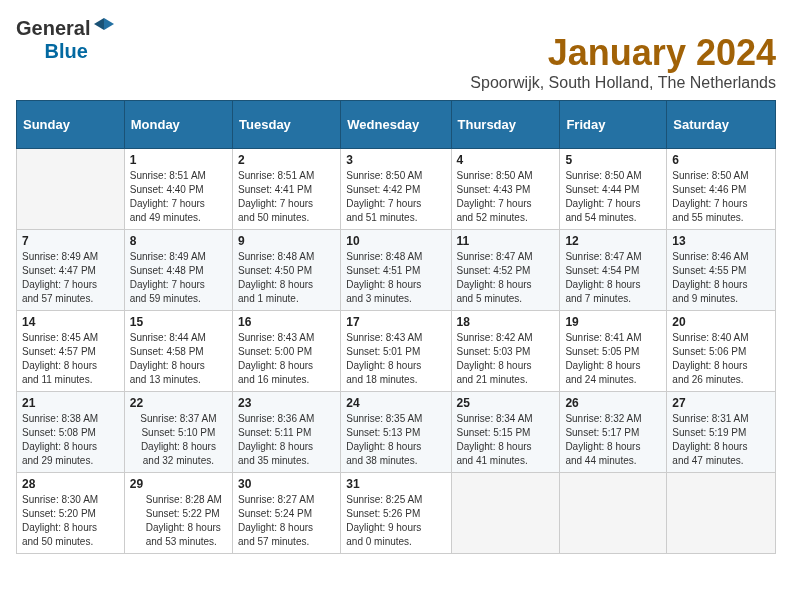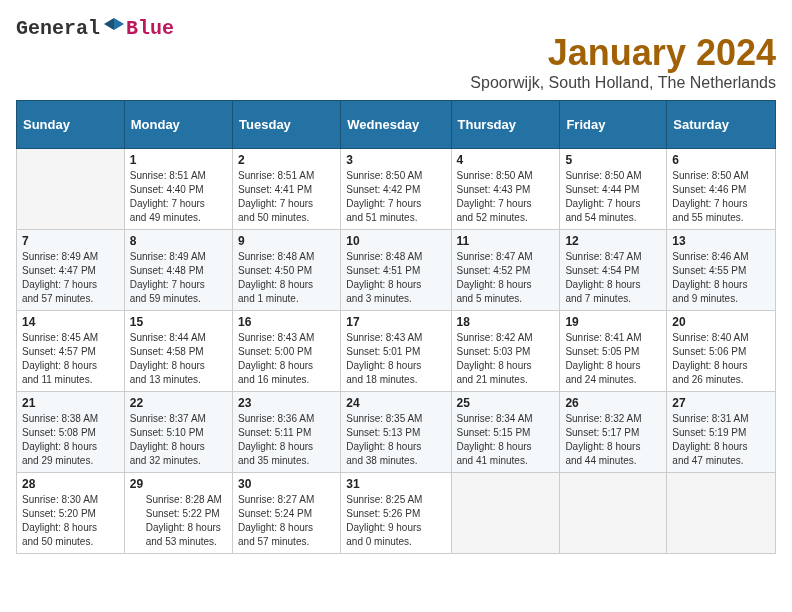--- a/index.html
+++ b/index.html
@@ -11,37 +11,36 @@
       padding: 16px;
     }
     .header-section {
       display: flex;
       align-items: flex-start;
       justify-content: space-between;
       margin-bottom: 8px;
     }
     .logo {
       display: flex;
-      flex-direction: row;
+      flex-direction: column;
       align-items: center;
-      font-family: Liberation Mono, monospace;
     }
     .logo-text {
       display: flex;
       align-items: center;
     }
     .logo-general {
       font-size: 20px;
       font-weight: bold;
       color: #333;
     }
     .logo-blue {
       font-size: 20px;
       font-weight: bold;
-      color: #be185d;
+      color: #0369a1;
     }
     .logo-icon {
       width: 24px;
       height: 24px;
       margin-left: 2px;
     }
     .title-section {
       text-align: right;
     }
     .month-title {
@@ -279,21 +278,21 @@
       <tr>
         <td>
           <div class="day-number">21</div>
           <div class="day-info" style="white-space: pre-line;">Sunrise: 8:38 AM
 Sunset: 5:08 PM
 Daylight: 8 hours
 and 29 minutes.</div>
         </td>
         <td>
           <div class="day-number">22</div>
-          <div class="day-info" style="white-space: pre-line;">Sunrise: 8:37 AM
+          <div class="day-info" style="white-space: pre-line; text-align: center;">Sunrise: 8:37 AM
 Sunset: 5:10 PM
 Daylight: 8 hours
 and 32 minutes.</div>
         </td>
         <td>
           <div class="day-number">23</div>
           <div class="day-info" style="white-space: pre-line;">Sunrise: 8:36 AM
 Sunset: 5:11 PM
 Daylight: 8 hours
 and 35 minutes.</div>

